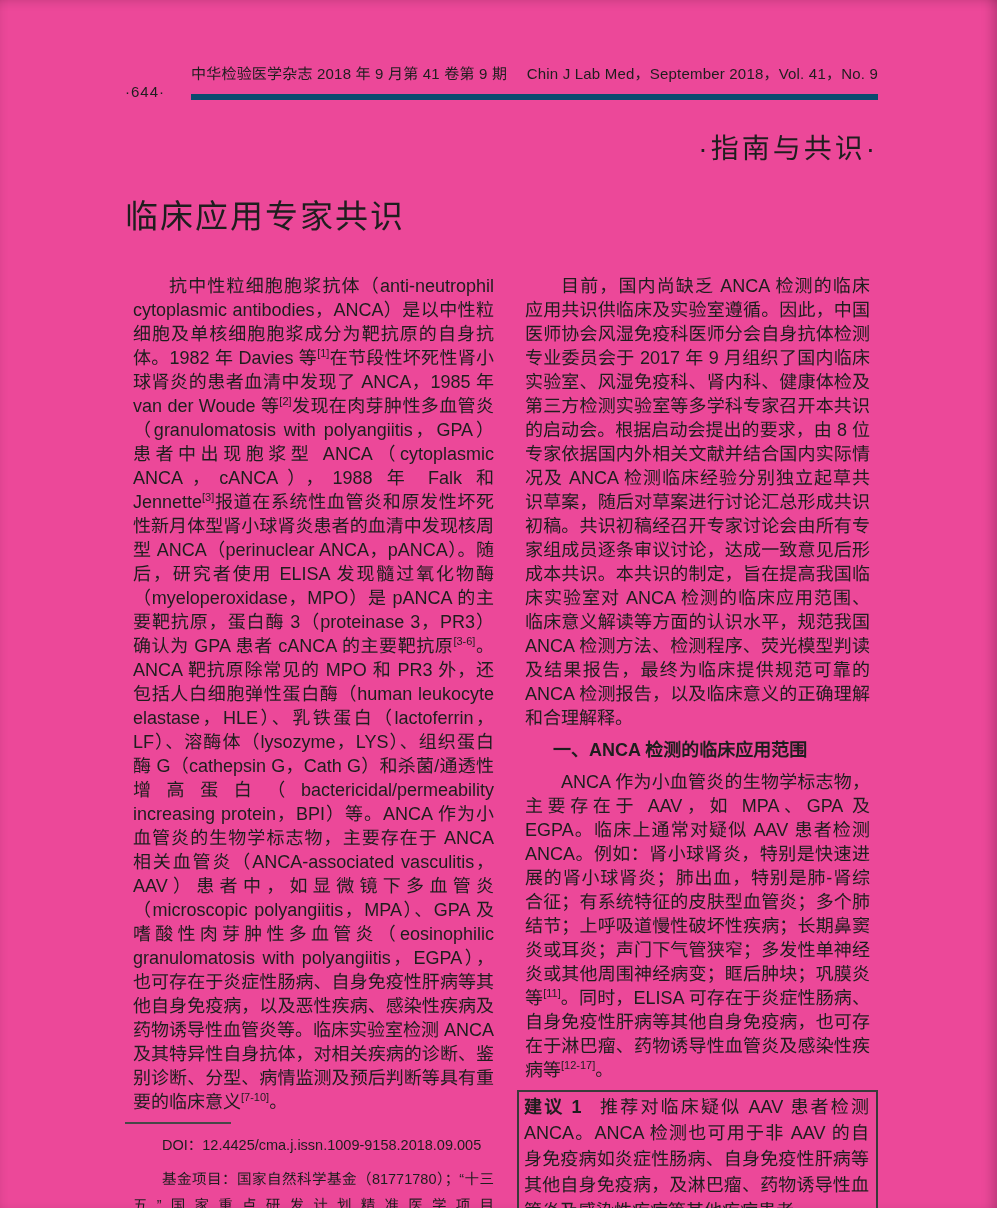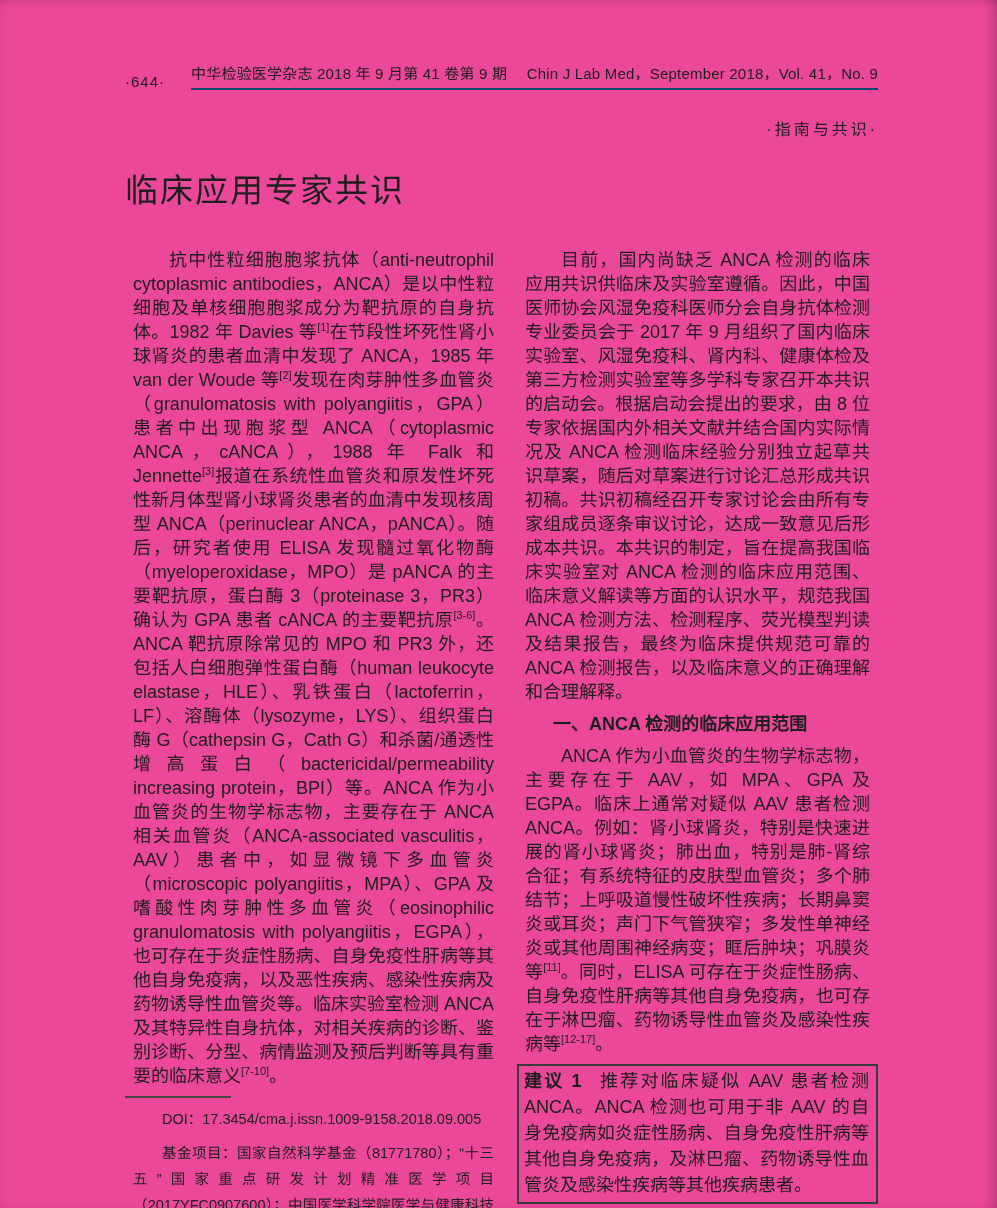--- a/index.html
+++ b/index.html
@@ -15,24 +15,24 @@
     box-shadow:inset -16px 0 12px -12px rgba(0,0,0,.22),
                inset 10px 0 10px -10px rgba(0,0,0,.10),
                inset 0 12px 10px -10px rgba(0,0,0,.14),
                inset 0 -10px 10px -10px rgba(0,0,0,.08);
   }
   .inner{padding:62px 119px 0 125px;}
 
   
   .header{display:flex;justify-content:space-between;align-items:flex-end;font-size:15px;}
   .page-num{letter-spacing:1px;}
-  .masthead{border-bottom:2px solid #0c4a6e;padding-bottom:5px;letter-spacing:.2px;}
+  .masthead{border-bottom:6px solid #0c4a6e;padding-bottom:11px;letter-spacing:.2px;}
 
   
-  .section-label{margin-top:26px;text-align:right;font-size:16px;letter-spacing:3px;}
+  .section-label{margin-top:26px;text-align:right;font-size:28px;letter-spacing:3px;}
 
   
   .title{margin-top:28px;font-size:33px;line-height:46px;letter-spacing:2px;font-weight:400;}
   .author{margin-top:16px;font-size:16px;letter-spacing:1px;}
 
   
   .columns{display:flex;margin-top:26px;gap:15px;align-items:stretch;}
   .col{font-size:18px;line-height:24px;text-align:justify;}
   .col-left{width:377px;display:flex;flex-direction:column;}
   .col-right{width:361px;}
@@ -74,21 +74,21 @@
     </div>
 
 
     <div class="columns">
 
       <div class="col col-left">
         <p><span>抗中性粒细胞胞浆抗体（anti-neutrophil cytoplasmic antibodies，ANCA）是以中性粒细胞及单核细胞胞浆成分为靶抗原的自身抗体。1982 年 Davies 等</span><sup>[1]</sup><span>在节段性坏死性肾小球肾炎的患者血清中发现了 ANCA，1985 年 van der Woude 等</span><sup>[2]</sup><span>发现在肉芽肿性多血管炎（granulomatosis with polyangiitis，GPA）患者中出现胞浆型 ANCA（cytoplasmic ANCA，cANCA），1988 年 Falk 和 Jennette</span><sup>[3]</sup><span>报道在系统性血管炎和原发性坏死性新月体型肾小球肾炎患者的血清中发现核周型 ANCA（perinuclear ANCA，pANCA）。随后，研究者使用 ELISA 发现髓过氧化物酶（myeloperoxidase，MPO）是 pANCA 的主要靶抗原，蛋白酶 3（proteinase 3，PR3）确认为 GPA 患者 cANCA 的主要靶抗原</span><sup>[3-6]</sup><span>。ANCA 靶抗原除常见的 MPO 和 PR3 外，还包括人白细胞弹性蛋白酶（human leukocyte elastase，HLE）、乳铁蛋白（lactoferrin，LF）、溶酶体（lysozyme，LYS）、组织蛋白酶 G（cathepsin G，Cath G）和杀菌/通透性增高蛋白（bactericidal/permeability increasing protein，BPI）等。ANCA 作为小血管炎的生物学标志物，主要存在于 ANCA 相关血管炎（ANCA-associated vasculitis，AAV）患者中，如显微镜下多血管炎（microscopic polyangiitis，MPA）、GPA 及嗜酸性肉芽肿性多血管炎（eosinophilic granulomatosis with polyangiitis，EGPA），也可存在于炎症性肠病、自身免疫性肝病等其他自身免疫病，以及恶性疾病、感染性疾病及药物诱导性血管炎等。临床实验室检测 ANCA 及其特异性自身抗体，对相关疾病的诊断、鉴别诊断、分型、病情监测及预后判断等具有重要的临床意义</span><sup>[7-10]</sup><span>。</span></p>
 
         <div class="footnotes">
           <div class="fn-divider"></div>
-          <p>DOI：17.3454/cma.j.issn.1009-9158.2018.09.005</p>
+          <p>DOI：12.4425/cma.j.issn.1009-9158.2018.09.005</p>
           <p>基金项目：国家自然科学基金（81771780）；“十三五”国家重点研发计划精准医学项目（2017YFC0907600）；中国医学科学院医学与健康科技创新工程项目（2017-I2M-3-001）</p>
 
         </div>
       </div>
 
       <div class="col col-right">
         <p>目前，国内尚缺乏 ANCA 检测的临床应用共识供临床及实验室遵循。因此，中国医师协会风湿免疫科医师分会自身抗体检测专业委员会于 2017 年 9 月组织了国内临床实验室、风湿免疫科、肾内科、健康体检及第三方检测实验室等多学科专家召开本共识的启动会。根据启动会提出的要求，由 8 位专家依据国内外相关文献并结合国内实际情况及 ANCA 检测临床经验分别独立起草共识草案，随后对草案进行讨论汇总形成共识初稿。共识初稿经召开专家讨论会由所有专家组成员逐条审议讨论，达成一致意见后形成本共识。本共识的制定，旨在提高我国临床实验室对 ANCA 检测的临床应用范围、临床意义解读等方面的认识水平，规范我国 ANCA 检测方法、检测程序、荧光模型判读及结果报告，最终为临床提供规范可靠的 ANCA 检测报告，以及临床意义的正确理解和合理解释。</p>
 
         <div class="col-heading">一、ANCA 检测的临床应用范围</div>
 

